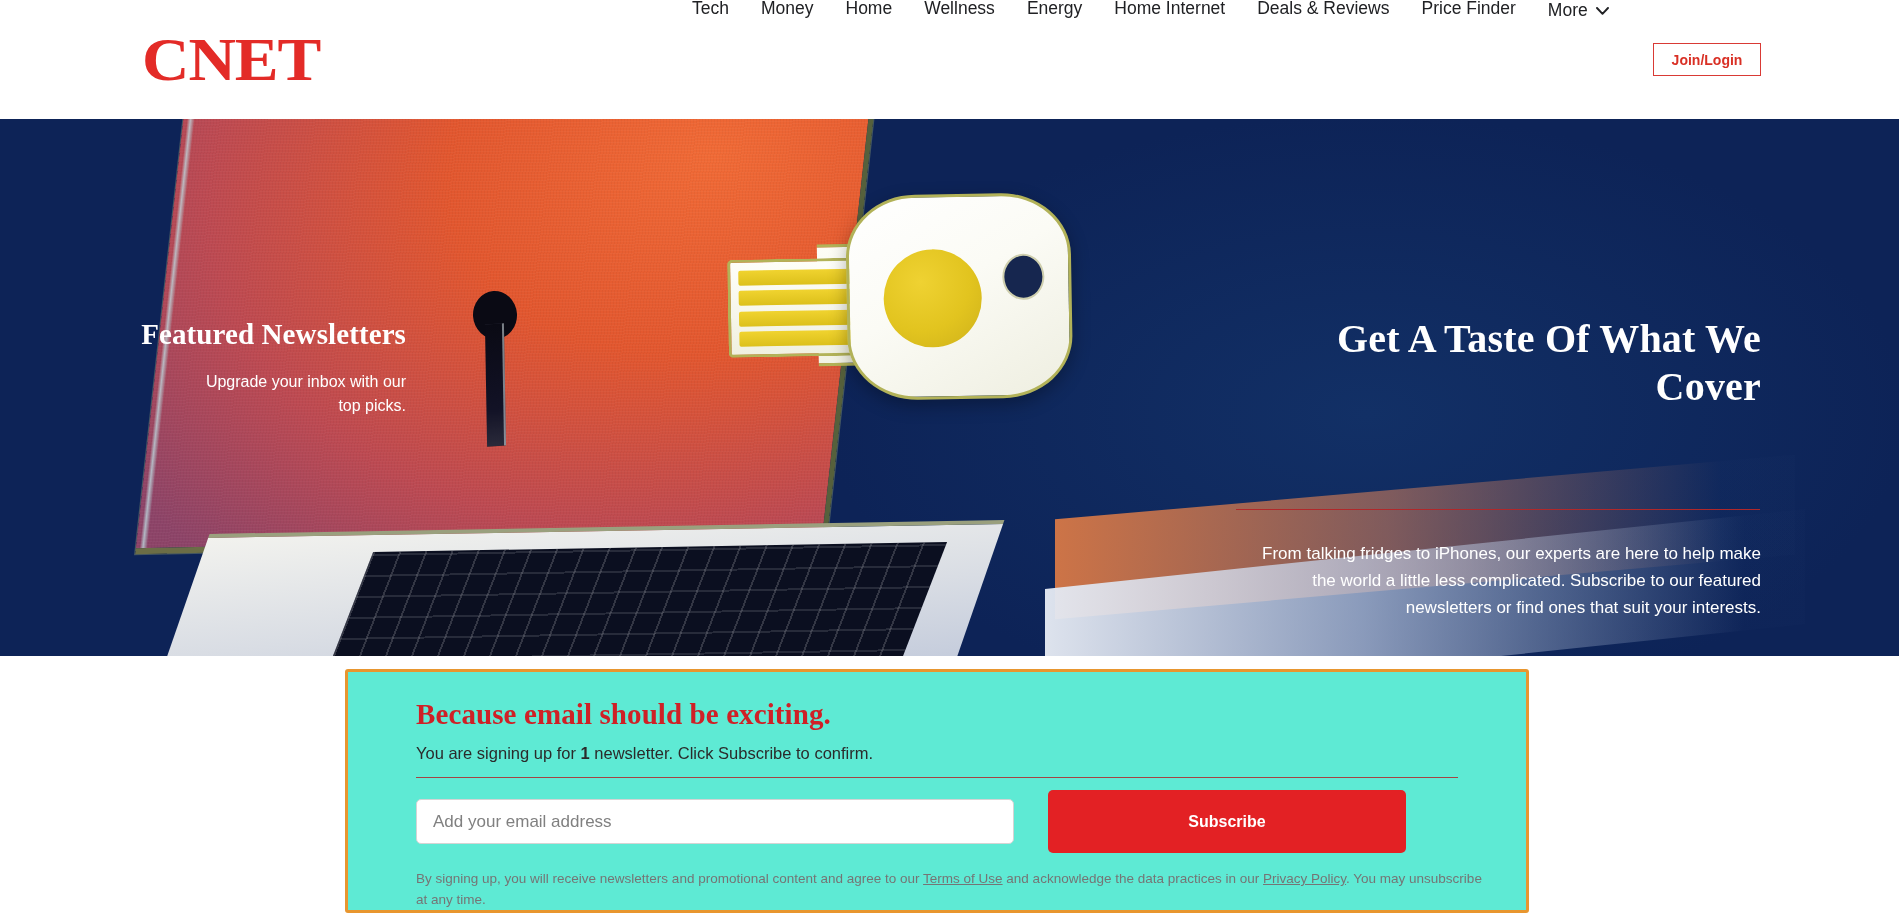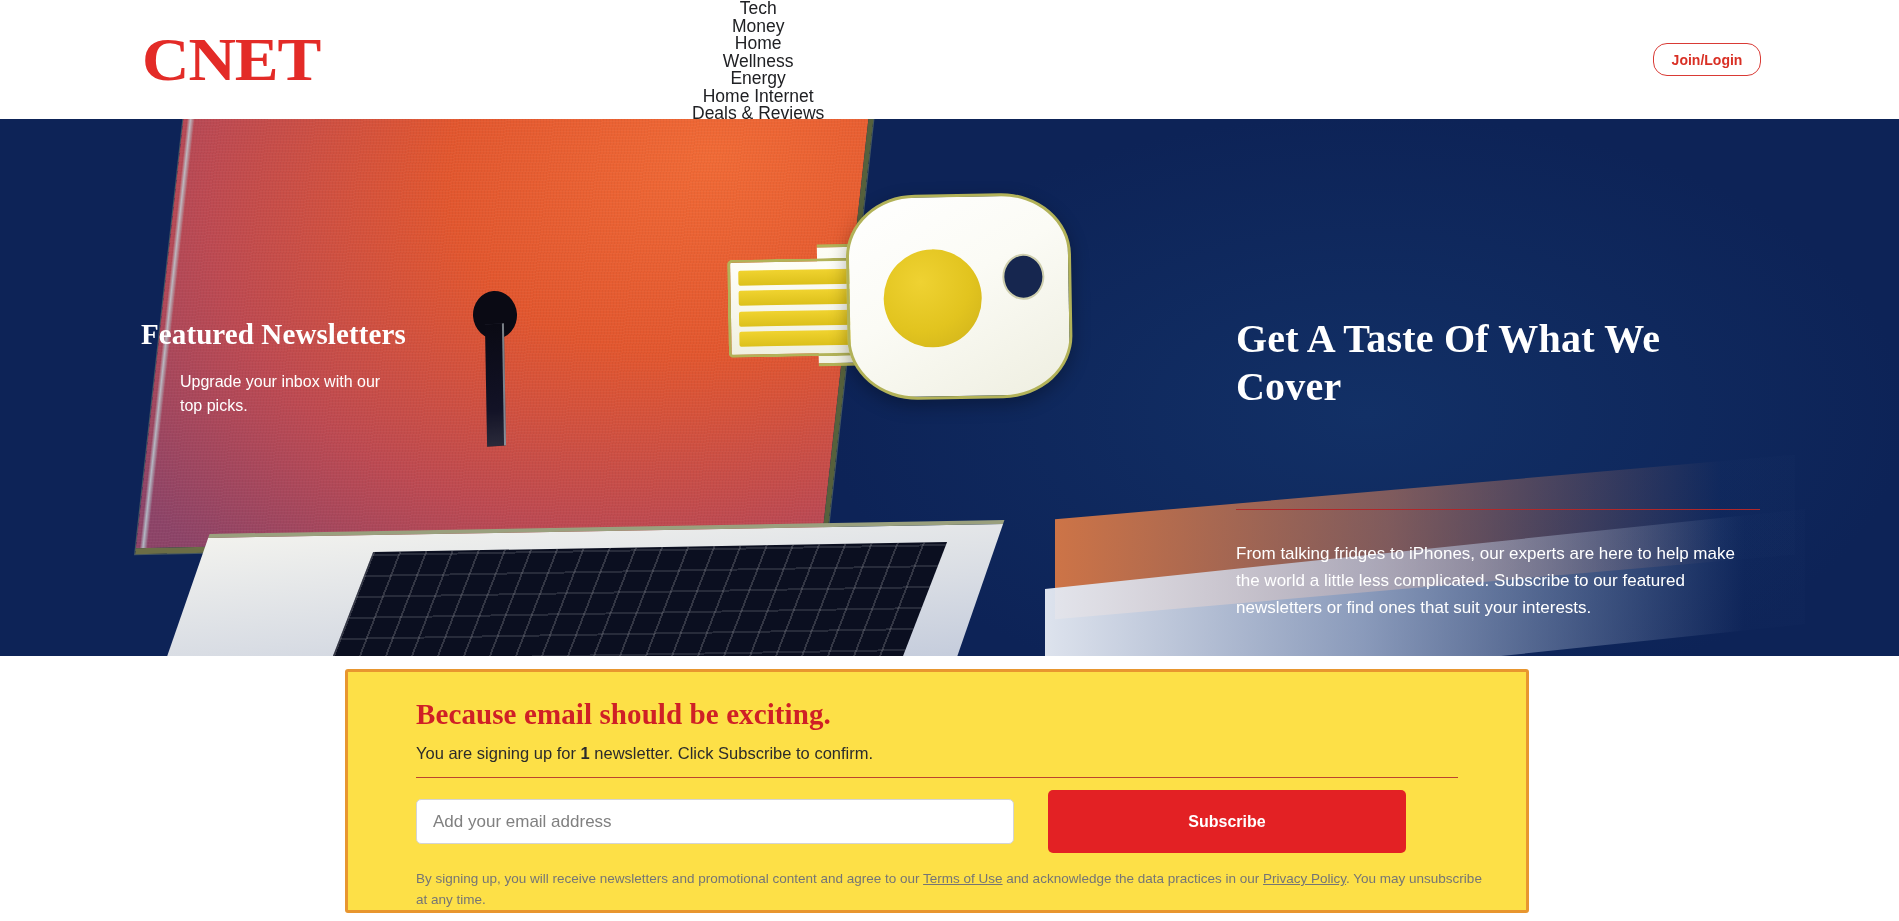--- a/index.html
+++ b/index.html
@@ -38,23 +38,22 @@
     cursor: pointer;
     user-select: none;
   }
 
   .main-nav {
     position: absolute;
     left: 676px;
     top: 0;
     height: 119px;
     display: flex;
-    align-items: center;
+    align-items: flex-start;
     gap: 0;
-    flex-direction: column;
   }
 
   .nav-item {
     font-size: 17.5px;
     color: #202124;
     padding: 0 16px;
     white-space: nowrap;
     cursor: pointer;
     line-height: 1;
   }
@@ -76,39 +75,40 @@
   }
   .chev svg { display: block; }
 
   .join-btn {
     position: absolute;
     left: 1653px;
     top: 43px;
     width: 108px;
     height: 33px;
     border: 1.5px solid #d93a35;
-    border-radius: 14px;
+    border-radius: 0;
     background: #ffffff;
     color: #d93025;
     font-size: 14px;
     font-weight: 700;
     display: flex;
     align-items: center;
     justify-content: center;
     cursor: pointer;
     white-space: nowrap;
   }
 
   
   .hero {
     position: relative;
     width: 1899px;
     height: 537px;
     background: #0d2357;
     overflow: hidden;
+    text-align: right;
   }
 
   
   .hero-bg {
     position: absolute;
     inset: 0;
     background:
       radial-gradient(ellipse 900px 500px at 72% 55%, #123066 0%, #0d2357 60%),
       linear-gradient(180deg, #0e2459 0%, #0c2053 100%);
   }
@@ -361,21 +361,21 @@
     height: 265px;
     background: #ffffff;
   }
 
   .sub-card {
     position: absolute;
     left: 345px;
     top: 13px;
     width: 1184px;
     height: 244px;
-    background: #fde047;
+    background: #5eead4;
     border: 3px solid #e8962f;
     border-radius: 3px;
     padding: 25px 68px 0 68px;
   }
 
   .sub-title {
     font-family: "Liberation Serif", serif;
     font-size: 29px;
     line-height: 34px;
     font-weight: 700;

